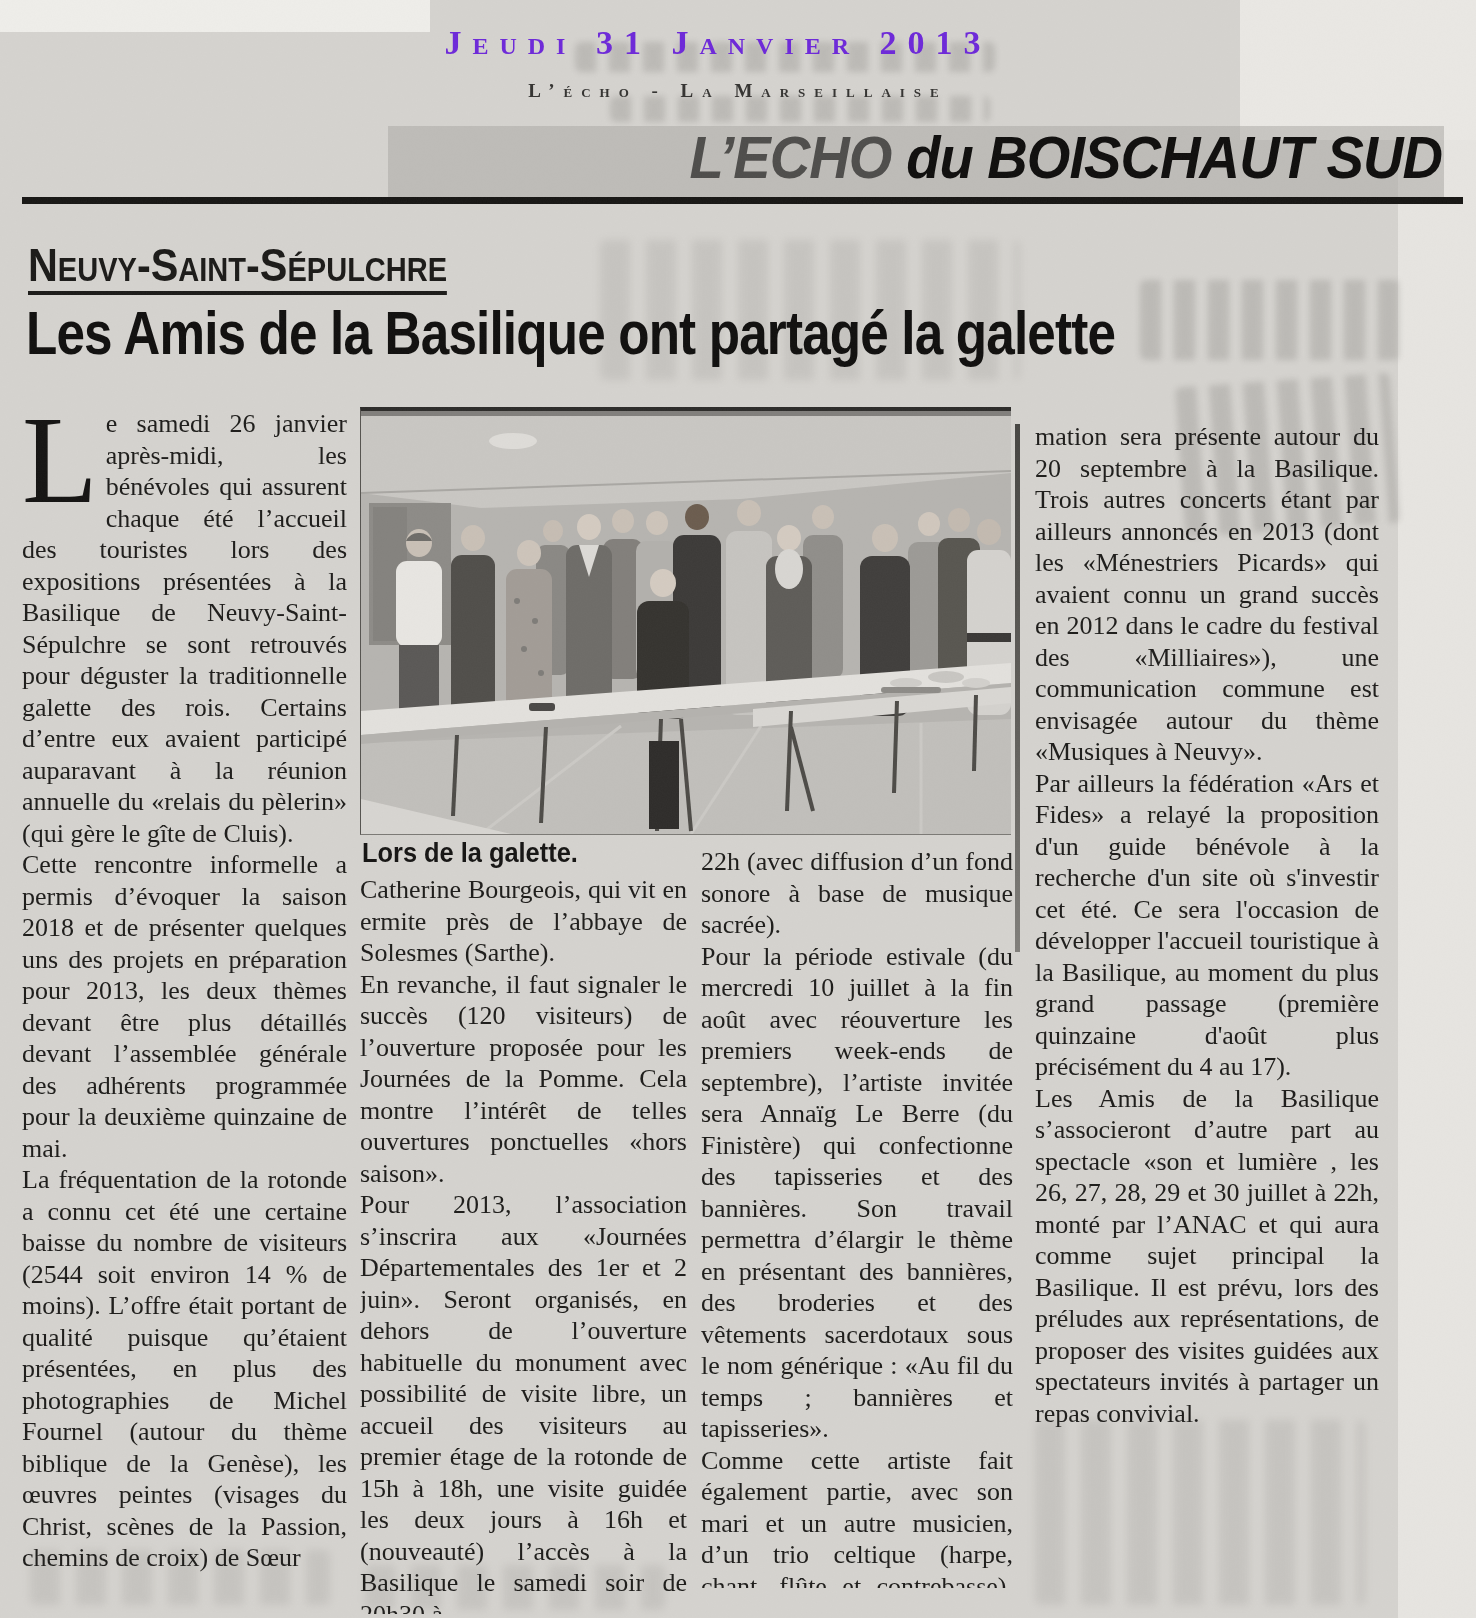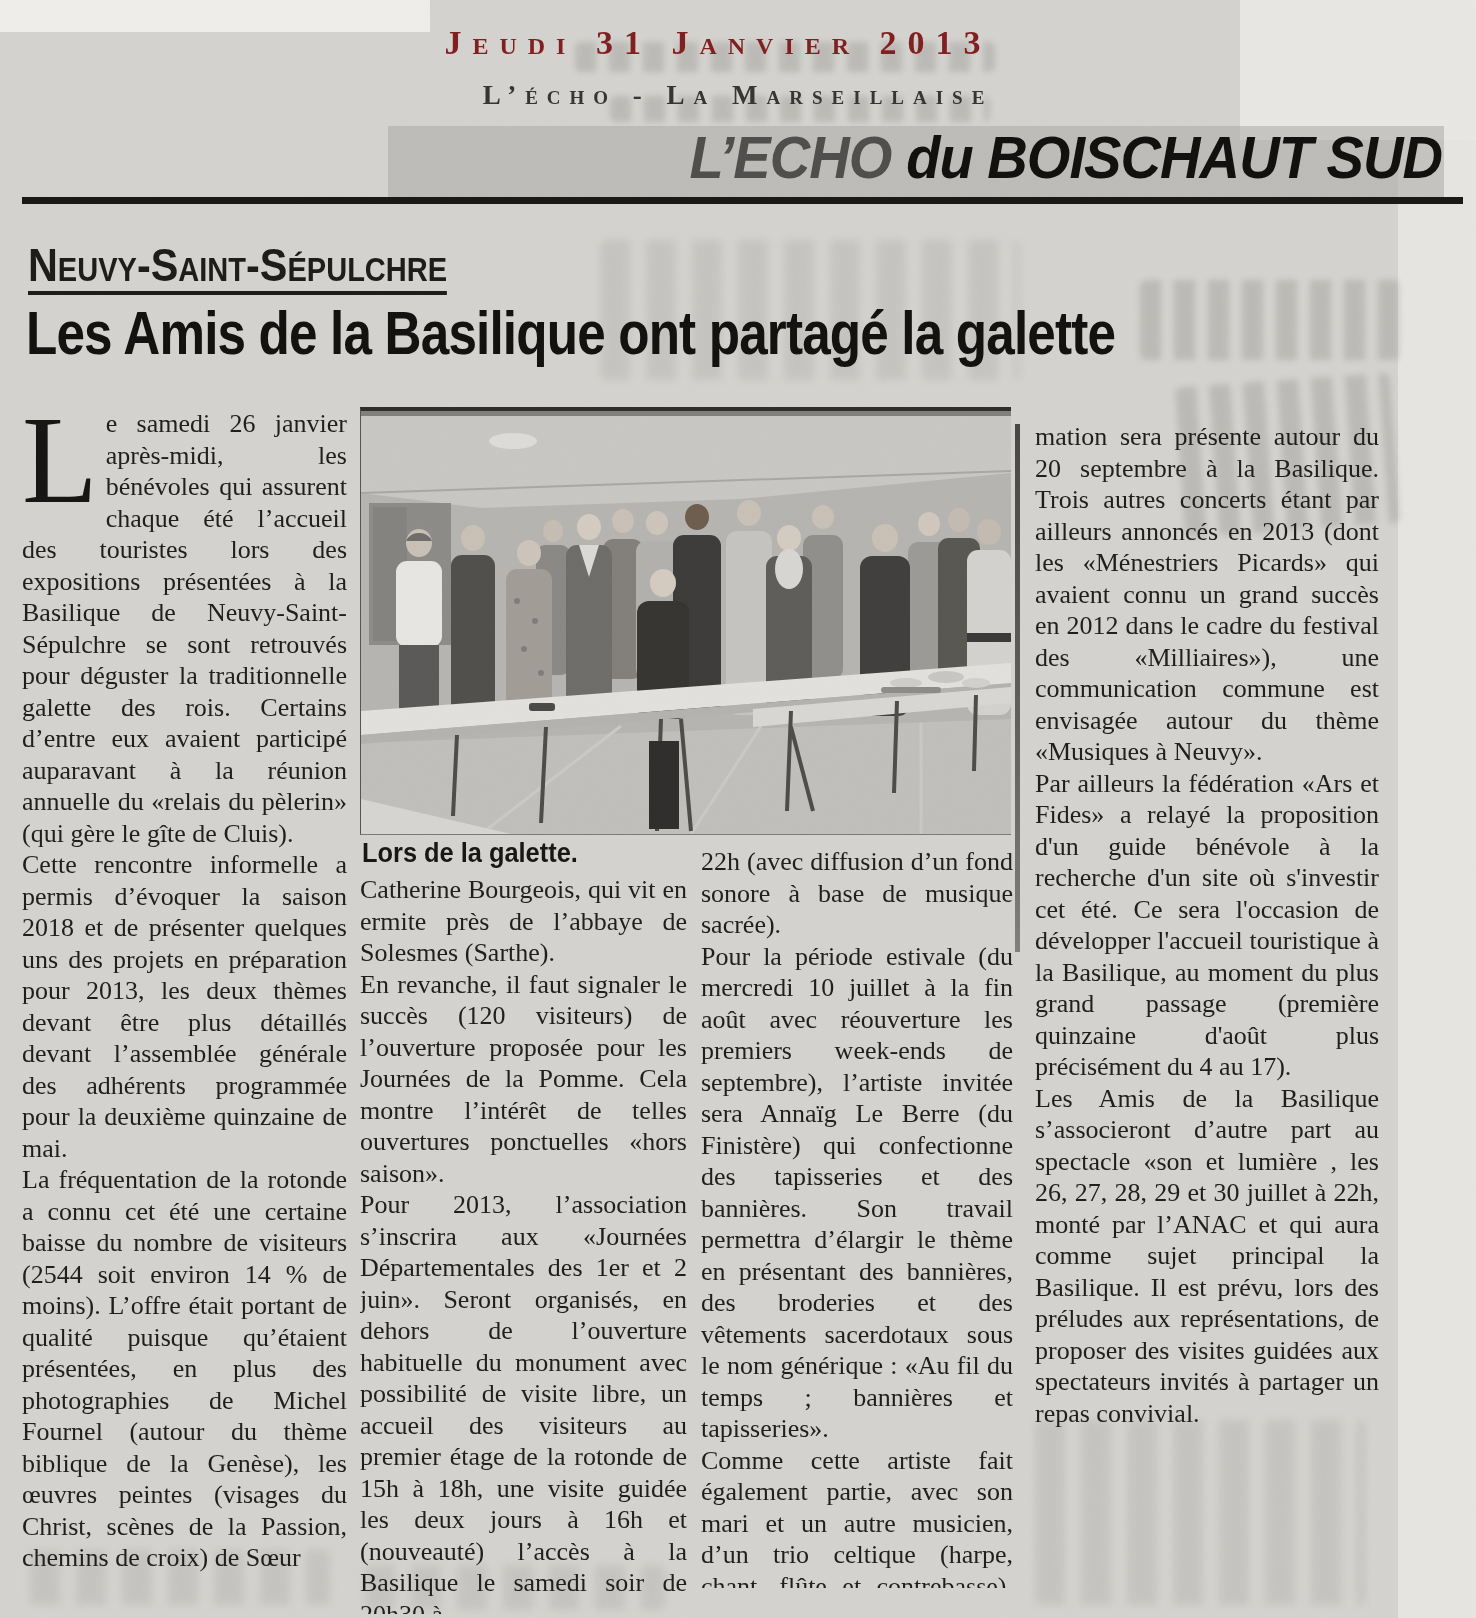--- a/index.html
+++ b/index.html
@@ -2,23 +2,23 @@
 <html><head>
 <meta charset="utf-8">
 <style>
   html,body{margin:0;padding:0;background:#b9b7b3;}
   #page{position:relative;width:1476px;height:1618px;overflow:hidden;
         background:#d5d3cf;
         font-family:"Liberation Serif","DejaVu Serif",serif;color:#1d1c1a;}
   .abs{position:absolute;}
   
   .dateline{left:0;top:24px;width:1436px;text-align:center;
-    font-variant:small-caps;font-weight:bold;font-size:34px;letter-spacing:11px;color:#7f1d1d;}
+    font-variant:small-caps;font-weight:bold;font-size:34px;letter-spacing:11px;color:#6d28d9;}
   .publine{left:0;top:80px;width:1476px;text-align:center;
-    font-variant:small-caps;font-weight:bold;font-size:27px;letter-spacing:9px;color:#343331;}
+    font-variant:small-caps;font-weight:bold;font-size:19px;letter-spacing:9px;color:#343331;}
   
   .band{left:388px;top:126px;width:1056px;height:72px;background:rgba(172,170,166,.55);}
   .masthead{right:34px;top:124px;font-family:"Liberation Sans","DejaVu Sans",sans-serif;
     font-style:italic;font-weight:bold;font-size:59px;white-space:nowrap;
     transform:scaleX(.95);transform-origin:right;letter-spacing:-1px;}
   .mh-light{color:#4e4d4b;}
   .mh-dark{color:#0f0e0d;}
   .rule{left:22px;top:197px;width:1441px;height:7px;background:#171614;}
   
   .kicker{left:28px;top:240px;font-family:"Liberation Sans","DejaVu Sans",sans-serif;

